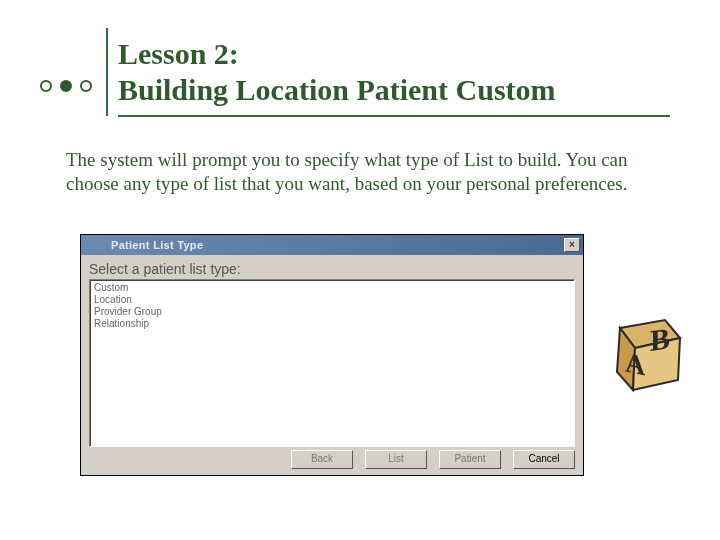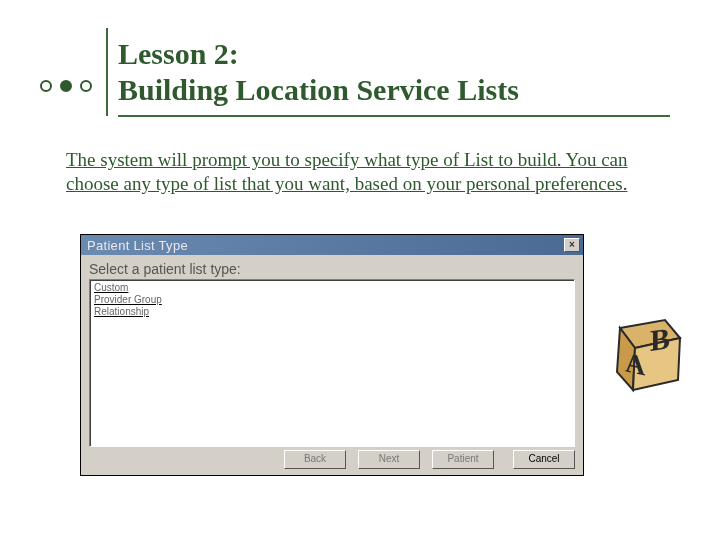--- a/index.html
+++ b/index.html
@@ -53,21 +53,20 @@
     background: #3a6b3a;
   }
   .body-text {
     position: absolute;
     left: 66px;
     top: 148px;
     width: 584px;
     color: #2e5a2e;
     font-size: 19px;
     line-height: 1.25;
-    text-decoration: underline;
   }
 
   
   .dialog {
     position: absolute;
     left: 80px;
     top: 234px;
     width: 504px;
     height: 242px;
     background: #d4d0c8;
@@ -79,23 +78,24 @@
   .titlebar {
     height: 20px;
     background: linear-gradient(to right, #6b8ab0, #4a6a94);
     display: flex;
     align-items: center;
     justify-content: space-between;
     padding: 0 3px 0 6px;
   }
   .titlebar-text {
     color: #e8e8f0;
-    font-weight: normal;
-    font-size: 13px;
+    font-weight: bold;
+    font-size: 11px;
     letter-spacing: 0.3px;
+    margin-left: 24px;
   }
   .close-btn {
     width: 16px;
     height: 14px;
     background: #d4d0c8;
     border: 1px solid #fff;
     border-right-color: #555;
     border-bottom-color: #555;
     font-family: Arial, sans-serif;
     font-size: 10px;
@@ -115,21 +115,20 @@
   .listbox {
     width: 486px;
     height: 168px;
     background: #fff;
     border: 1px solid #808080;
     border-right-color: #fff;
     border-bottom-color: #fff;
     box-shadow: inset 1px 1px 0 #404040;
     padding: 2px 4px;
     overflow: hidden;
-    text-decoration: underline;
   }
   .listbox div {
     font-size: 10px;
     line-height: 12px;
     color: #666;
     white-space: nowrap;
   }
   .btnrow {
     position: absolute;
     right: 8px;
@@ -142,21 +141,21 @@
     height: 19px;
     background: #d4d0c8;
     border: 1px solid #fff;
     border-right-color: #555;
     border-bottom-color: #555;
     font-size: 10px;
     text-align: center;
     line-height: 16px;
     color: #777;
   }
-  .wbtn.enabled { color: #000; margin-left: 7px; }
+  .wbtn.enabled { color: #000; }
 
   
   .cube {
     position: absolute;
     right: 30px;
     top: 298px;
     width: 90px;
     height: 100px;
   }
 </style>
@@ -165,43 +164,44 @@
 
 <div class="header">
   <div class="dots">
     <span class="dot"></span>
     <span class="dot filled"></span>
     <span class="dot"></span>
   </div>
   <div class="vline"></div>
   <div class="title-block">
     <div class="title-line1">Lesson 2:</div>
-    <div class="title-line2">Building Location Service Lists</div>
+    <div class="title-line2">Building Location Patient Custom</div>
   </div>
 </div>
 <div class="hline"></div>
 
 <div class="body-text">The system will prompt you to specify what type of List to build. You can choose any type of list that you want, based on your personal preferences.</div>
 
 <div class="dialog">
   <div class="titlebar">
     <span class="titlebar-text">Patient List Type</span>
     <div class="close-btn">×</div>
   </div>
   <div class="dlg-body">
     <div class="dlg-label">Select a patient list type:</div>
     <div class="listbox">
       <div>Custom</div>
+      <div>Location</div>
       <div>Provider Group</div>
       <div>Relationship</div>
     </div>
   </div>
   <div class="btnrow">
     <div class="wbtn">Back</div>
-    <div class="wbtn">Next</div>
+    <div class="wbtn">List</div>
     <div class="wbtn">Patient</div>
     <div class="wbtn enabled">Cancel</div>
   </div>
 </div>
 
 <div class="cube">
   <svg viewBox="0 0 90 100" width="90" height="100">
     <polygon points="20,30 65,22 80,40 35,50" fill="#d9b36a" stroke="#2a2a2a" stroke-width="2"></polygon>
     <polygon points="20,30 35,50 33,92 17,74" fill="#c99a4a" stroke="#2a2a2a" stroke-width="2"></polygon>
     <polygon points="35,50 80,40 78,82 33,92" fill="#e6c682" stroke="#2a2a2a" stroke-width="2"></polygon>

